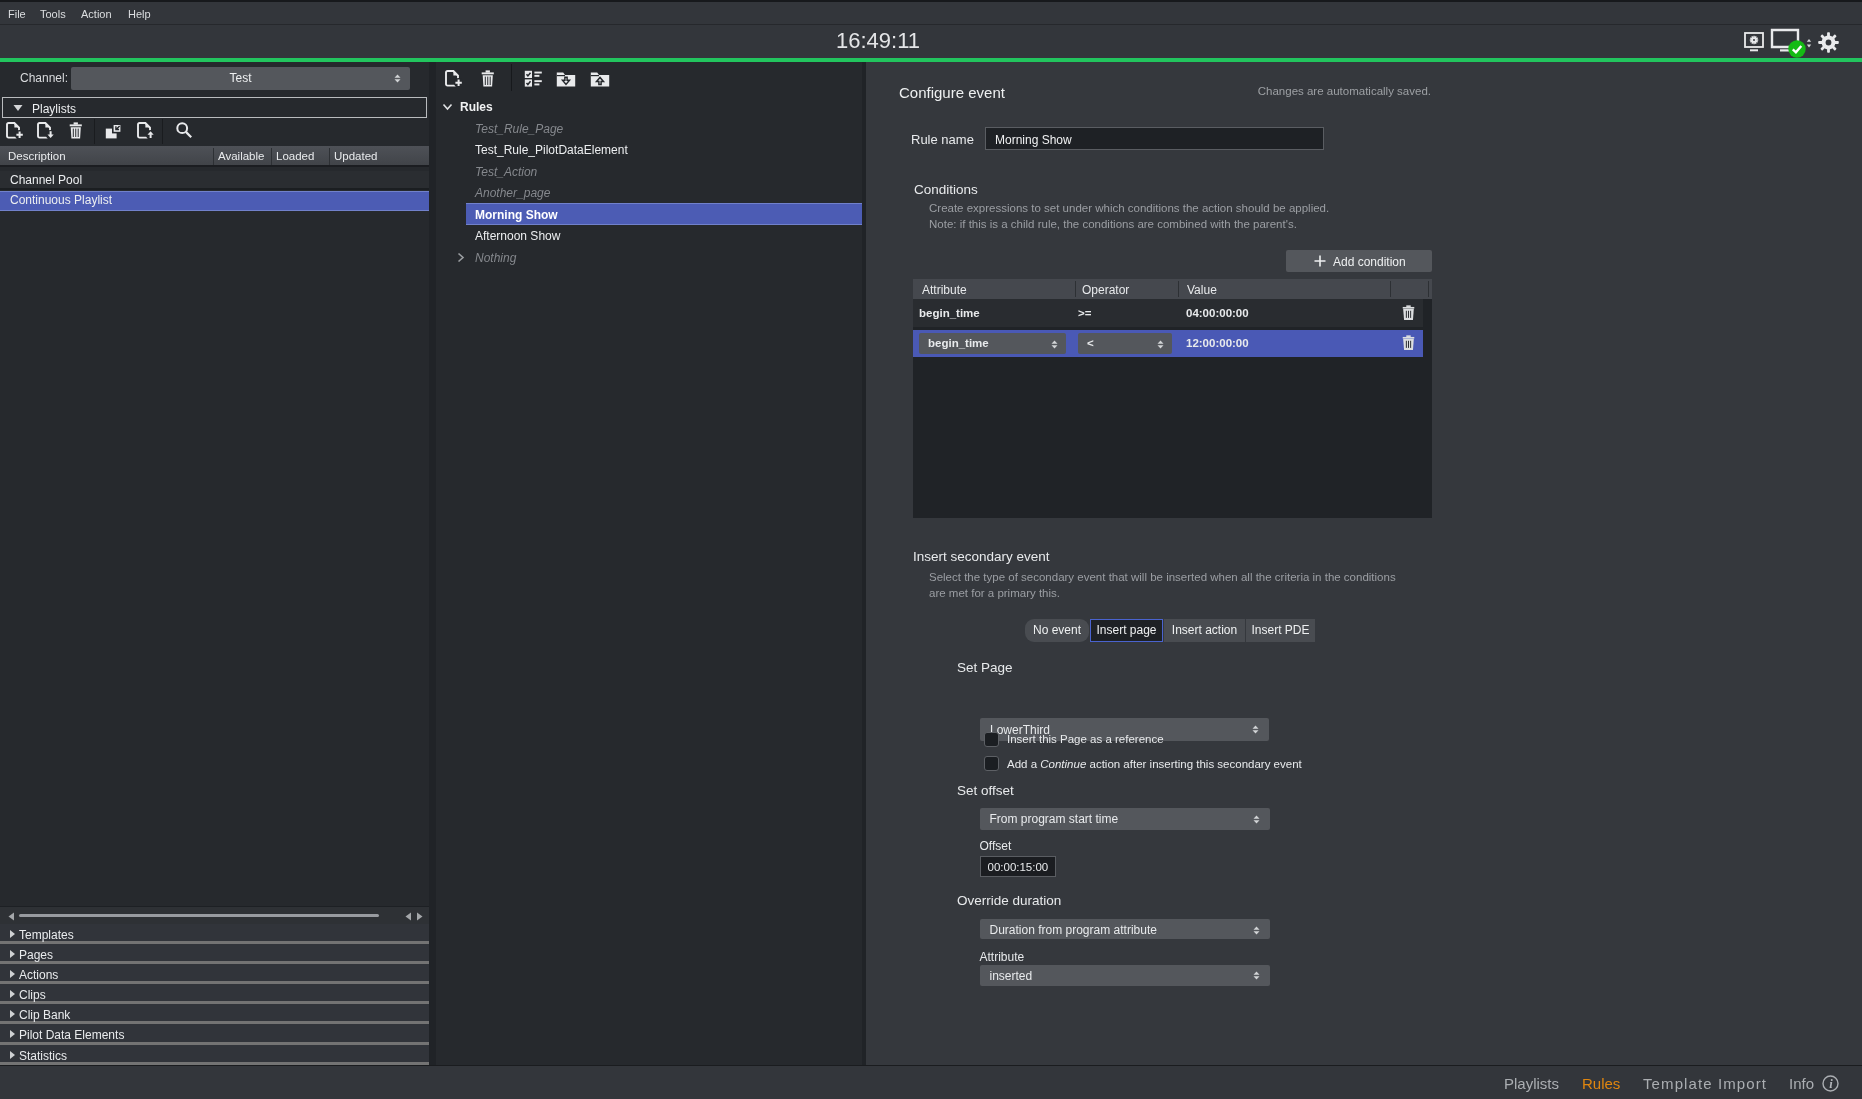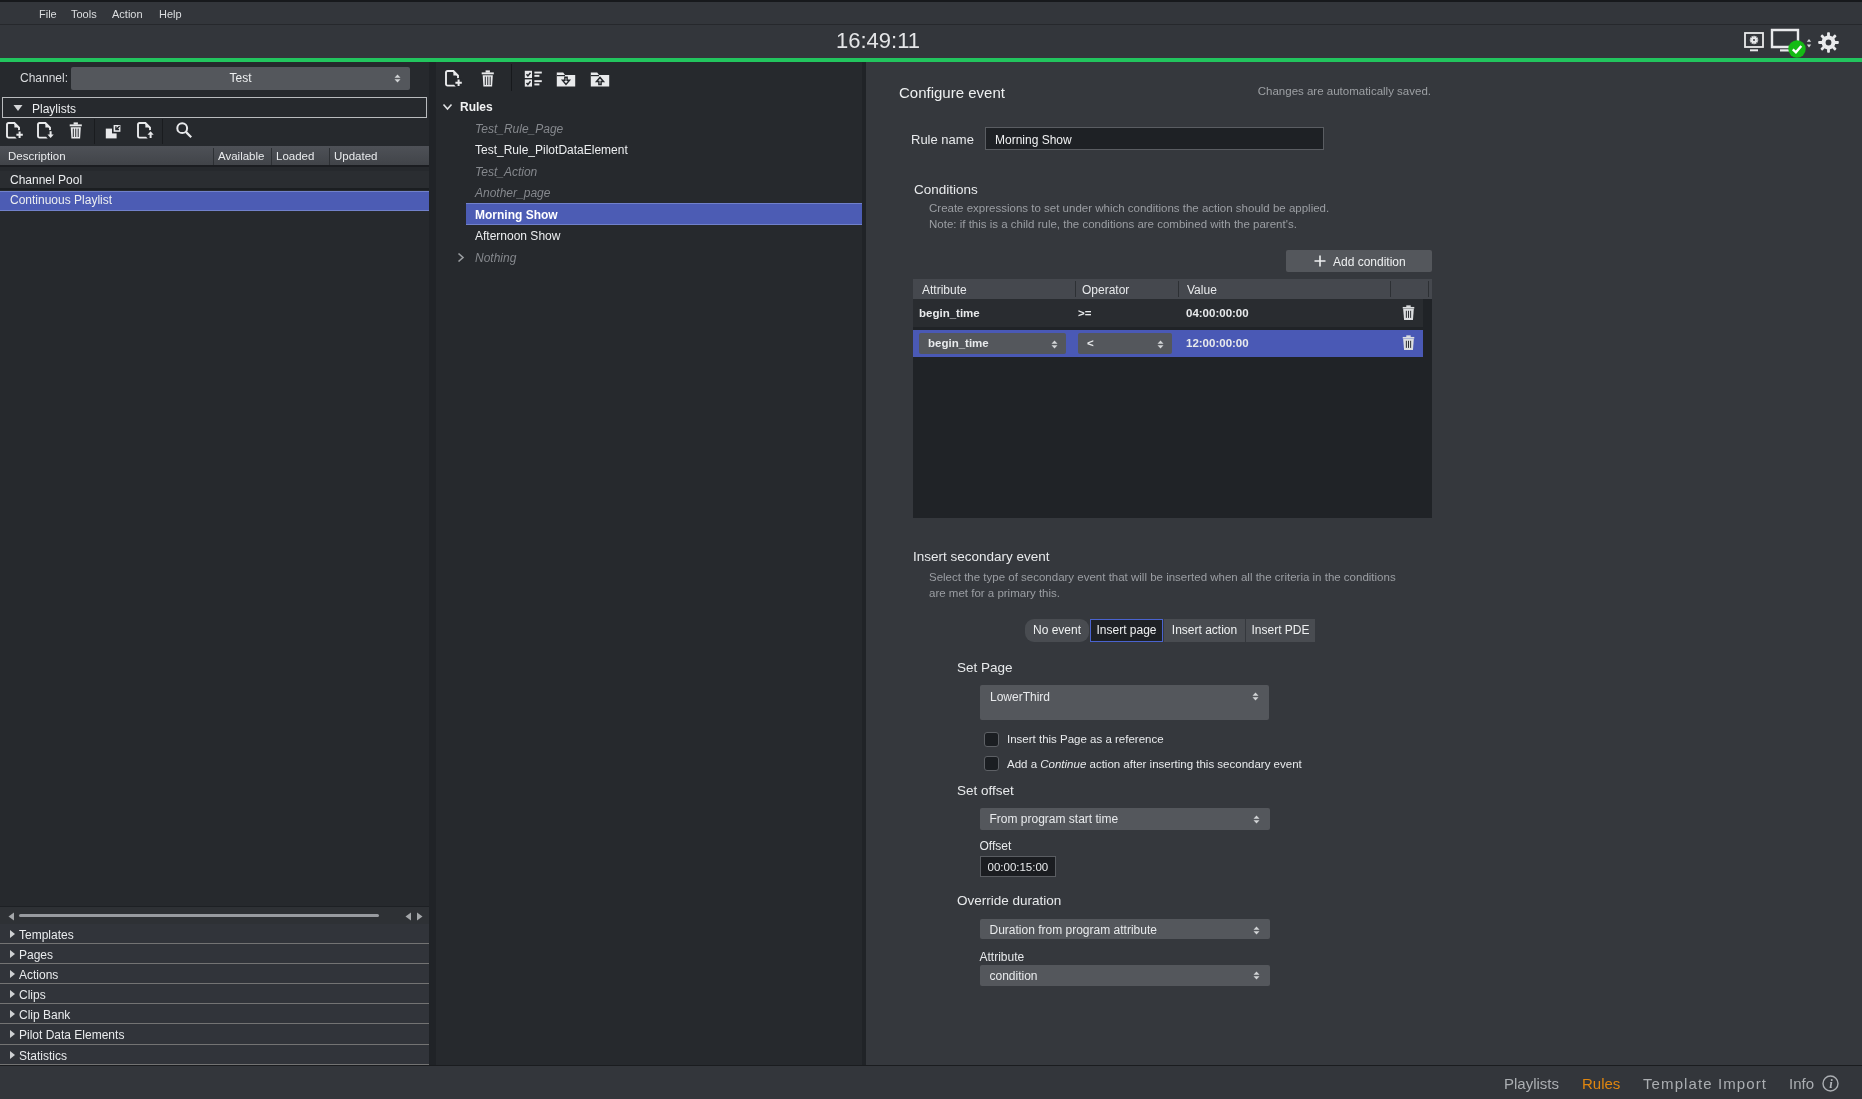--- a/index.html
+++ b/index.html
@@ -1,20 +1,20 @@
 <!DOCTYPE html>
 <html><head>
 <meta charset="utf-8">
 <style>
 * { margin:0; padding:0; box-sizing:border-box; }
 html,body { width:1862px; height:1099px; }
 body { background:#202327; font-family:"Liberation Sans",sans-serif; overflow:hidden; position:relative; color:#e8eaec; }
 .abs { position:absolute; }
 .menubar { left:0; top:0; width:1862px; height:25px; background:#33363b; border-top:2px solid #17191c; border-bottom:1px solid #26282c; }
-.menubar span { position:absolute; top:6px; font-size:11px; color:#dcdee0;margin-left:31px; }
+.menubar span { position:absolute; top:6px; font-size:11px; color:#dcdee0; }
 .topbar { left:0; top:25px; width:1862px; height:37px; background:#33363b; border-bottom:4px solid #22c55e; }
 .clock { position:absolute; left:780px; top:3px; width:196px; text-align:center; font-size:22px; color:#e4e5e7; }
 .leftpanel { left:0; top:62px; width:429px; height:1003px; background:#26292d; }
 .midpanel { left:436px; top:62px; width:426px; height:1003px; background:#26292d; }
 .rightpanel { left:866px; top:62px; width:996px; height:1003px; background:#35383d; }
 .statusbar { left:0; top:1065px; width:1862px; height:34px; background:#33363b; border-top:1px solid #1a1c1f; }
 .statusbar span { position:absolute; top:9px; font-size:15px; color:#abaeb2; }
 
 
 .chlabel { left:20px; top:8.5px; font-size:12px; color:#d9dbdd; }
@@ -24,21 +24,21 @@
 .pltext { left:32px; top:39.5px; font-size:12px; color:#eceef0; }
 .tblhead { left:0; top:84px; width:429px; height:21px; background:linear-gradient(#4e5157,#414449); border-bottom:2px solid #1b1d21; }
 .tblhead span { position:absolute; top:4px; font-size:11.5px; color:#e9ebed; }
 .tblhead .sep { position:absolute; top:2px; width:1px; height:17px; background:#2d3034; }
 .row1 { left:0; top:108.5px; width:429px; height:19px; background:#2a2d31; border-bottom:2px solid #1b1e21; }
 .row2 { left:0; top:129px; width:429px; height:19.5px; background:#4c5cb4; box-shadow:inset 0 1px 0 rgba(150,165,225,0.5), inset 0 -1px 0 rgba(150,165,225,0.5); }
 .rowtext { font-size:12px; color:#eceef0; }
 
 .scrollrow { left:0; top:844px; width:429px; height:17.5px; background:#2e3135; border-top:1px solid #1d2024; }
 .sections { left:0; top:861.5px; width:429px; }
-.sect { position:relative; width:429px; height:20.2px; background:#31343a; border-bottom:1px solid #737373; }
+.sect { position:relative; width:429px; height:20.2px; background:#31343a; border-bottom:3px solid #737373; }
 .sect .tri { position:absolute; left:10px; top:6px; width:0; height:0; border-left:5px solid #cfd1d3; border-top:4px solid transparent; border-bottom:4px solid transparent; }
 .sect .txt { position:absolute; left:19px; top:4px; font-size:12px; color:#e9ebed; }
 
 
 .tree-row { position:absolute; font-size:12px; }
 .rp-grey { font-size:11.5px; color:#9b9ea3; }
 .input { background:#1e2125; border:1px solid #5a5d62; }
 .drop { background:#54575c; border-radius:2px; }
 .btn { background:#54575c; border-radius:2px; }
 .seg { position:absolute; height:23px; font-size:12px; color:#eef0f1; text-align:center; background:#494c51; }
@@ -326,21 +326,21 @@
 
   <div style="position:absolute;left:47px;top:487px;font-size:13.5px">Insert secondary event</div>
   <div class="rp-grey" style="position:absolute;left:63px;top:509px">Select the type of secondary event that will be inserted when all the criteria in the conditions</div>
   <div class="rp-grey" style="position:absolute;left:63px;top:524.5px">are met for a primary this.</div>
   <div class="seg" style="left:159px;top:557px;width:64px;border-radius:9px;"><span style="position:relative;top:4px">No event</span></div>
   <div class="seg" style="left:224px;top:557px;width:73px;background:#1e2125;border:1.5px solid #4a63cf"><span style="position:relative;top:2.5px">Insert page</span></div>
   <div class="seg" style="left:298px;top:557px;width:81px;"><span style="position:relative;top:4px">Insert action</span></div>
   <div class="seg" style="left:380px;top:557px;width:69px;"><span style="position:relative;top:4px">Insert PDE</span></div>
 
   <div style="position:absolute;left:91px;top:597.5px;font-size:13.5px">Set Page</div>
-  <div class="drop" style="position:absolute;left:114px;top:623px;width:289px;height:35px">
+  <div class="drop" style="position:absolute;left:114px;top:656px;width:289px;height:23px">
     <span style="position:absolute;left:10px;top:5px;font-size:12px">LowerThird</span>
     <svg style="position:absolute;right:10px;top:7px" width="7" height="9" viewBox="0 0 7 9">
       <path d="M0.5 3.8 L3.5 0.5 L6.5 3.8 Z" fill="#d2d4d6"></path>
         <path d="M0.5 5.2 L3.5 8.5 L6.5 5.2 Z" fill="#d2d4d6"></path>
     </svg>
   </div>
   <div style="position:absolute;left:118px;top:669.5px;width:15px;height:15px;background:#1b1e22;border:1.5px solid #5d6065;border-radius:3px"></div>
   <div style="position:absolute;left:141px;top:671px;font-size:11.5px">Insert this Page as a reference</div>
   <div style="position:absolute;left:118px;top:694px;width:15px;height:15px;background:#1b1e22;border:1.5px solid #5d6065;border-radius:3px"></div>
   <div style="position:absolute;left:141px;top:695.5px;font-size:11.5px">Add a <i>Continue</i> action after inserting this secondary event</div>
@@ -361,21 +361,21 @@
   <div style="position:absolute;left:91px;top:831px;font-size:13.5px">Override duration</div>
   <div class="drop" style="position:absolute;left:113.5px;top:857px;width:290px;height:20px">
     <span style="position:absolute;left:10px;top:4px;font-size:12px">Duration from program attribute</span>
     <svg style="position:absolute;right:10px;top:6.5px" width="7" height="9" viewBox="0 0 7 9">
       <path d="M0.5 3.8 L3.5 0.5 L6.5 3.8 Z" fill="#d2d4d6"></path>
         <path d="M0.5 5.2 L3.5 8.5 L6.5 5.2 Z" fill="#d2d4d6"></path>
     </svg>
   </div>
   <div style="position:absolute;left:113.5px;top:887.5px;font-size:12px">Attribute</div>
   <div class="drop" style="position:absolute;left:113.5px;top:902.5px;width:290px;height:21.5px">
-    <span style="position:absolute;left:10px;top:4px;font-size:12px">condition</span>
+    <span style="position:absolute;left:10px;top:4px;font-size:12px">inserted</span>
     <svg style="position:absolute;right:10px;top:6.5px" width="7" height="9" viewBox="0 0 7 9">
       <path d="M0.5 3.8 L3.5 0.5 L6.5 3.8 Z" fill="#d2d4d6"></path>
         <path d="M0.5 5.2 L3.5 8.5 L6.5 5.2 Z" fill="#d2d4d6"></path>
     </svg>
   </div>
 </div>
 <div class="abs statusbar">
   <span style="left:1504px">Playlists</span>
   <span style="left:1582px;color:#e0860f">Rules</span>
   <span style="left:1643px;letter-spacing:1.1px">Template Import</span>

